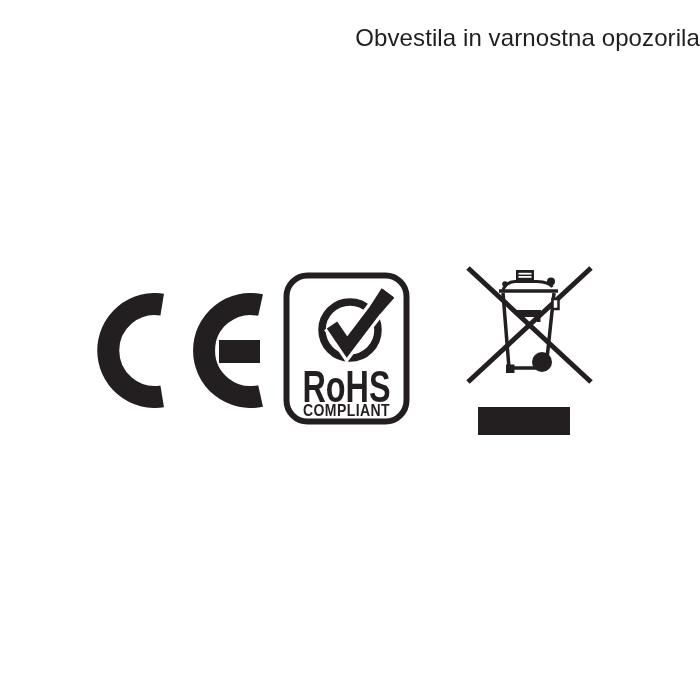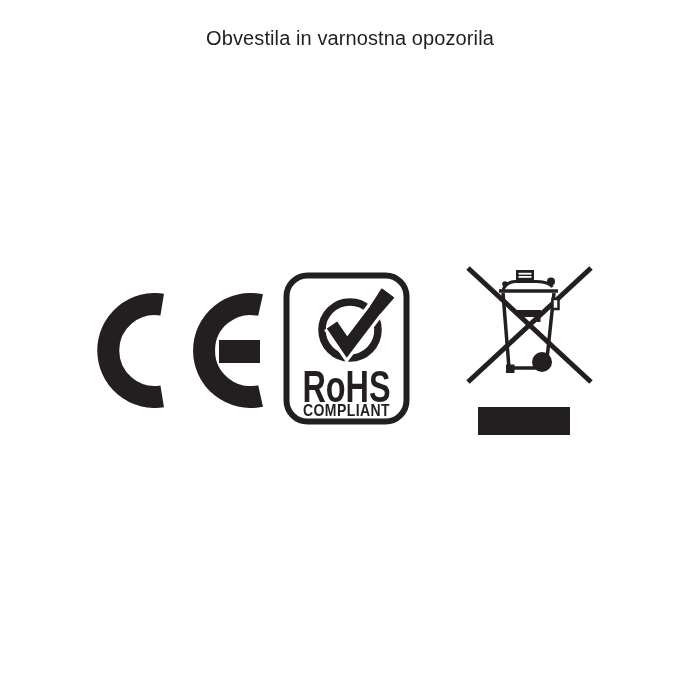--- a/index.html
+++ b/index.html
@@ -15,22 +15,22 @@
     position: relative;
     width: 700px;
     height: 700px;
     background: #ffffff;
   }
   .page-title {
     position: absolute;
     top: 25px;
     left: 0;
     width: 700px;
-    text-align: center;
-    font-size: 20px;
+    text-align: right;
+    font-size: 24px;
     line-height: 26px;
     font-weight: 400;
     color: #1f1f1f;
     letter-spacing: 0.1px;
   }
   .mark {
     position: absolute;
   }
   .mark-ce   { left: 97px;  top: 293px; width: 166px; height: 115px; }
   .mark-rohs { left: 283px; top: 272px; width: 127px; height: 145px; }

